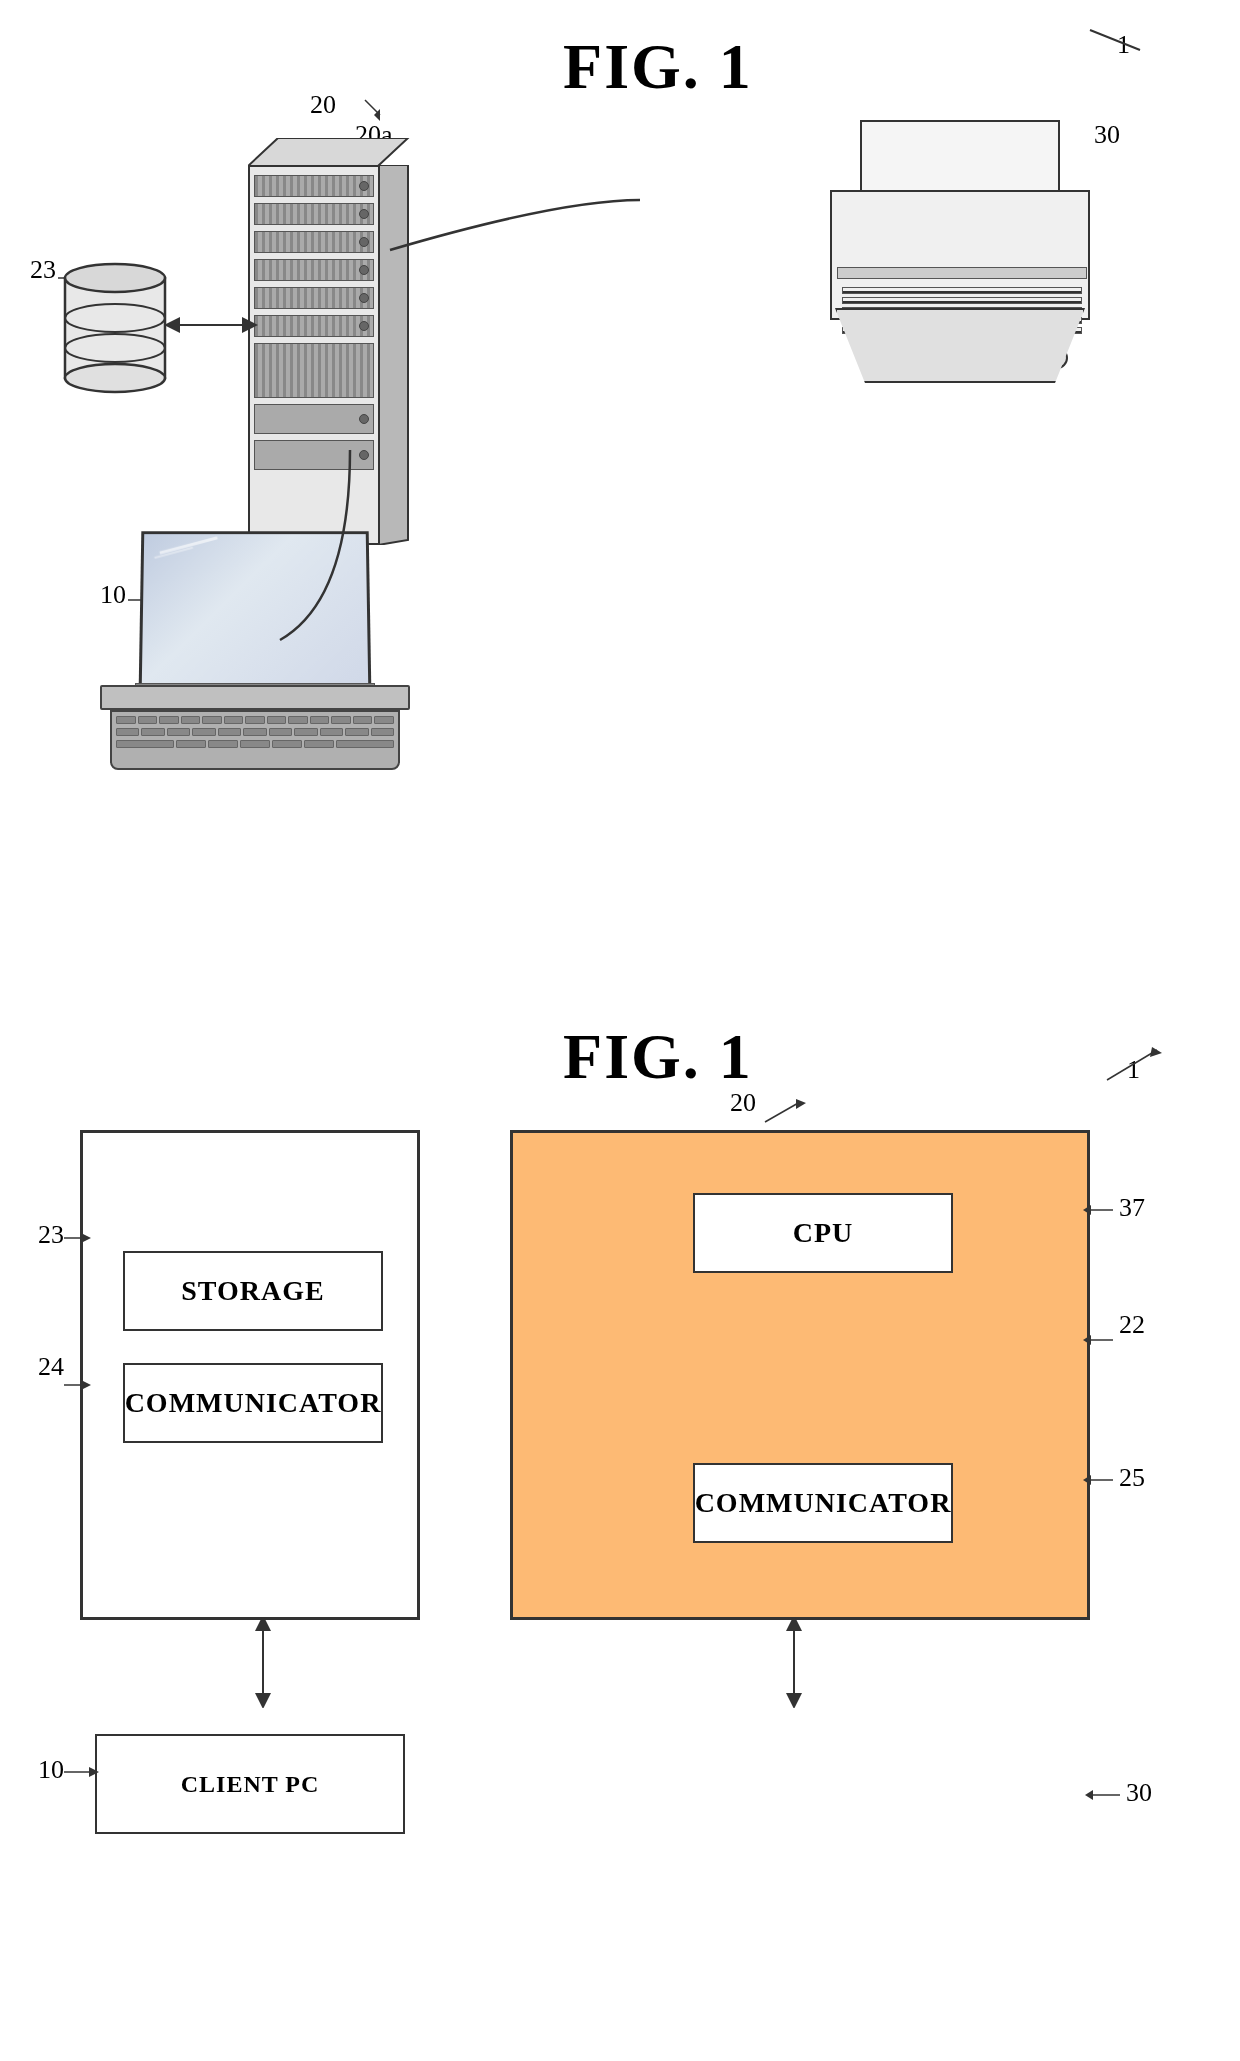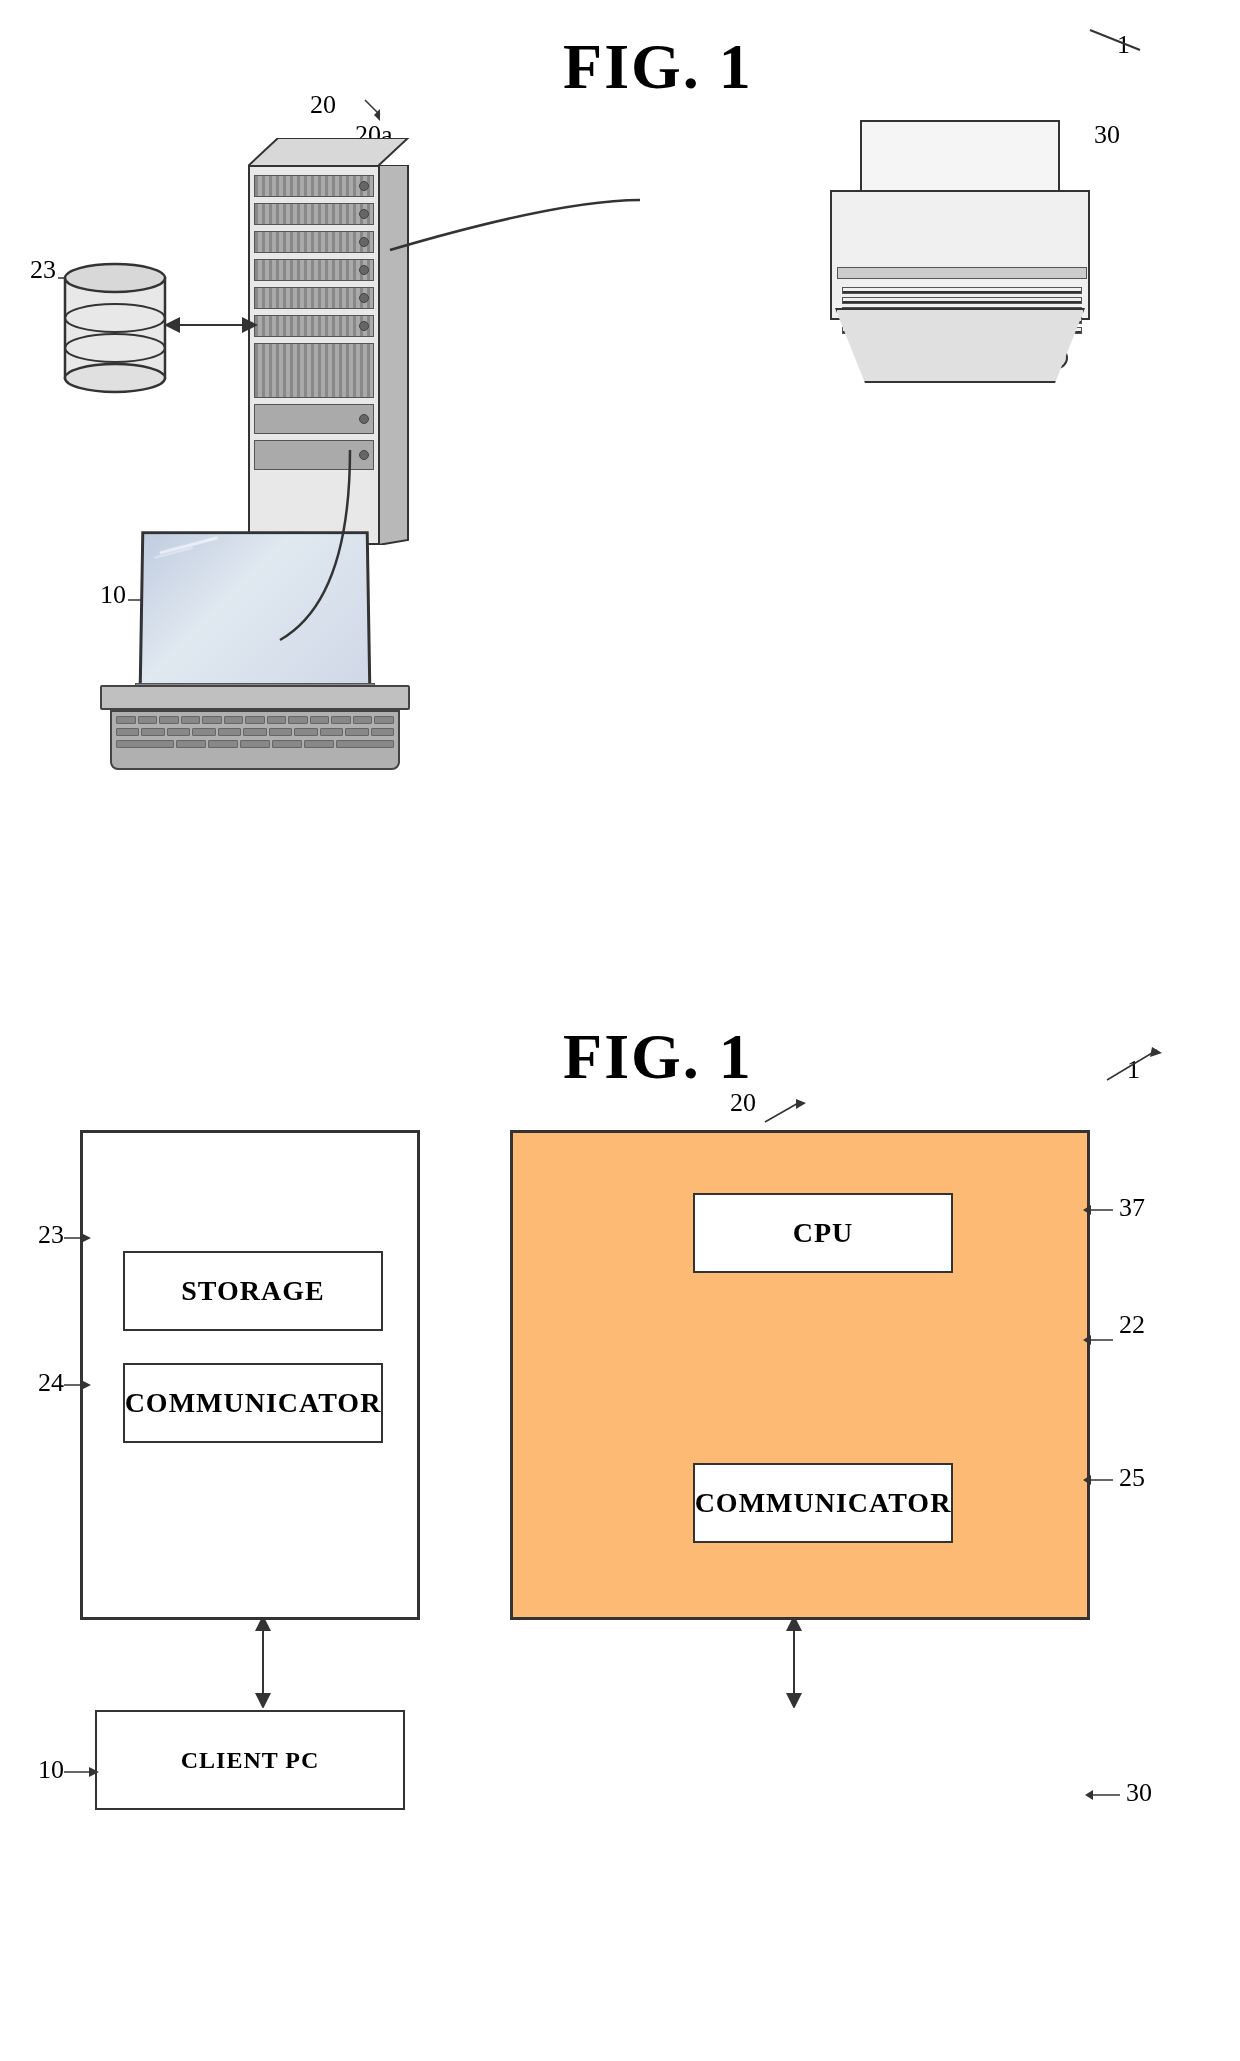--- a/index.html
+++ b/index.html
@@ -318,20 +318,21 @@
       position: absolute;
       border: 2.5px solid #333;
       background: #fff;
       display: flex;
       align-items: center;
       justify-content: center;
       font-size: 24px;
       font-weight: bold;
       letter-spacing: 1px;
       text-align: center;
+      margin-top: 24px;
     }
   </style>
 </head>
 <body>
 
 <div class="fig1-section">
 
   <div class="fig1-title">FIG. 1</div>
 
   <span class="ref-label" style="top:30px; right:110px;">1</span>
@@ -531,21 +532,21 @@
       <span>COMMUNICATOR</span>
     </div>
   </div>
 
   <span class="ref-label" style="top:220px; left:38px;">23</span>
   <svg style="position:absolute;top:228px;left:64px;width:28px;height:20px;">
     <line x1="0" y1="10" x2="22" y2="10" stroke="#333" stroke-width="1.5"></line>
     <polygon points="17,5 27,10 17,15" fill="#333"></polygon>
   </svg>
 
-  <span class="ref-label" style="top:368px; left:38px;text-align:center;">24</span>
+  <span class="ref-label" style="top:352px; left:38px;text-align:center;">24</span>
   <svg style="position:absolute;top:375px;left:64px;width:28px;height:20px;">
     <line x1="0" y1="10" x2="22" y2="10" stroke="#333" stroke-width="1.5"></line>
     <polygon points="17,5 27,10 17,15" fill="#333"></polygon>
   </svg>
 
   <div style="position:absolute;top:130px;left:510px;width:580px;height:490px;border:3px solid #333;background:#fdba74;">
 
     <div class="comp-box" style="top:60px;left:180px;width:260px;height:80px;">
       <span>CPU</span>
     </div>

